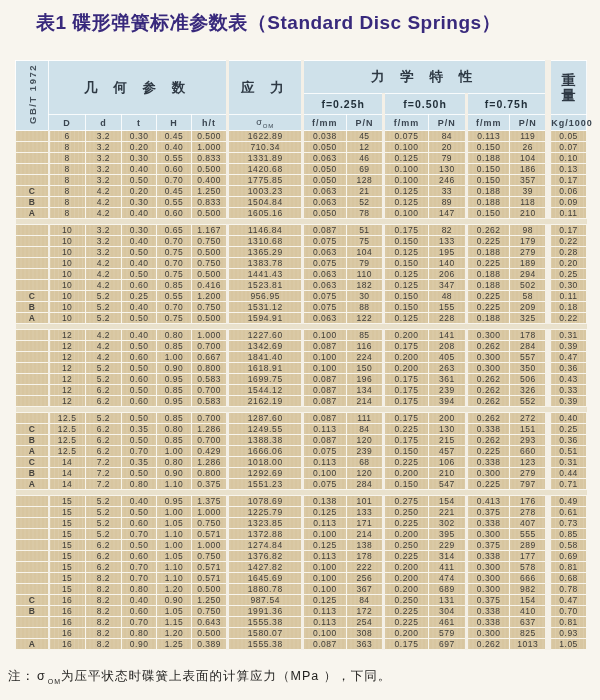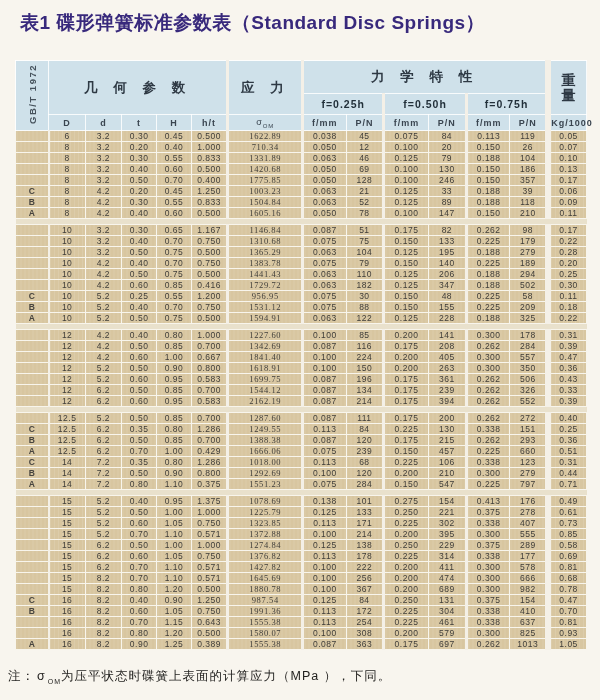--- a/index.html
+++ b/index.html
@@ -3,21 +3,21 @@
 <meta charset="utf-8">
 <style>
   html,body { margin:0; padding:0; }
   body {
     width:600px; height:700px; position:relative;
     background:#f8f5ee;
     font-family:"Liberation Sans","DejaVu Sans",sans-serif;
     overflow:hidden;
   }
   .title {
-    position:absolute; top:10px; left:20px;
+    position:absolute; top:10px; left:36px;
     font-size:19px; font-weight:bold; color:#38297c;
     letter-spacing:0.5px; white-space:nowrap;
   }
   .tablewrap { position:absolute; top:60px; left:15px; width:572px; }
   table { border-collapse:collapse; table-layout:fixed; width:100%; }
 
   
   thead th {
     background:#cfe1ea; color:#2e3944; font-weight:bold;
     padding:0; border:1px solid rgba(255,255,255,0.85);
@@ -50,21 +50,21 @@
     border:1px solid rgba(248,244,235,0.65);
     overflow:hidden; white-space:nowrap;
   }
   tbody td.c0 { color:#47443e; font-weight:bold; letter-spacing:0; }
   tbody td.c6 { letter-spacing:0.6px; }
   tbody tr.gap td {
     background:#e9e1cc; background-image:none; height:5px; line-height:5px;
     border-left:none; border-right:none;
   }
   td.c1  { border-left:2px solid #f4f0e7; }
-  td.c6  { border-left:3px solid #f4f0e7;font-family:Liberation Serif, serif; }
+  td.c6  { border-left:3px solid #f4f0e7; }
   td.c7  { border-left:3px solid #f4f0e7; }
   td.c9  { border-left:3px solid #f4f0e7; }
   td.c11 { border-left:3px solid #f4f0e7; }
   td.c13 { border-left:6px solid #f4f0e7; }
 
   
   .note {
     position:absolute; left:8px; top:668px;
     font-size:12.5px; color:#201f1d; letter-spacing:1px; white-space:nowrap;
   }
@@ -344,21 +344,21 @@
           <td class="c12">294</td>
           <td class="c13">0.25</td>
         </tr>
         <tr>
           <td class="c0"></td>
           <td class="c1">10</td>
           <td class="c2">4.2</td>
           <td class="c3">0.60</td>
           <td class="c4">0.85</td>
           <td class="c5">0.416</td>
-          <td class="c6">1729.72</td>
+          <td class="c6">1523.81</td>
           <td class="c7">0.063</td>
           <td class="c8">182</td>
           <td class="c9">0.125</td>
           <td class="c10">347</td>
           <td class="c11">0.188</td>
           <td class="c12">502</td>
           <td class="c13">0.30</td>
         </tr>
         <tr>
           <td class="c0">C</td>

